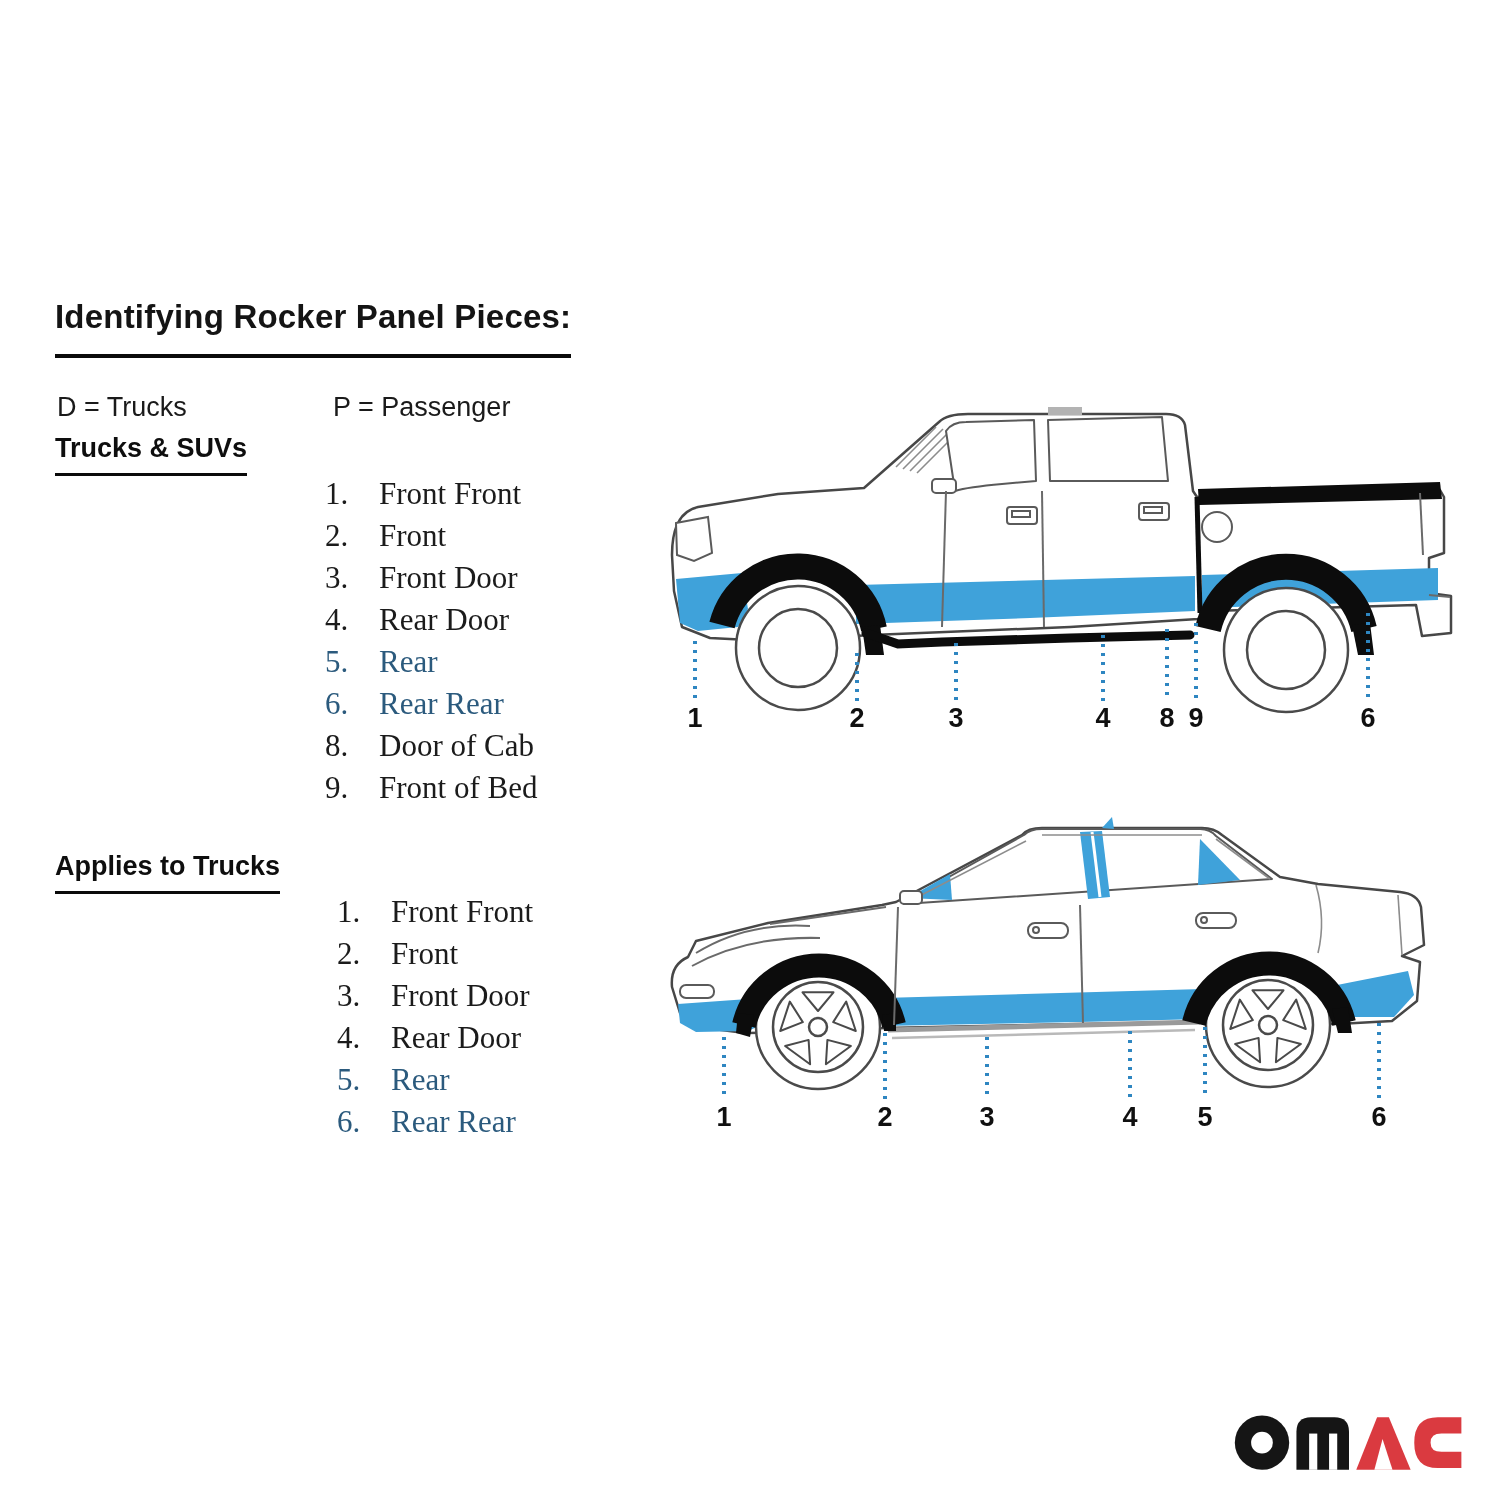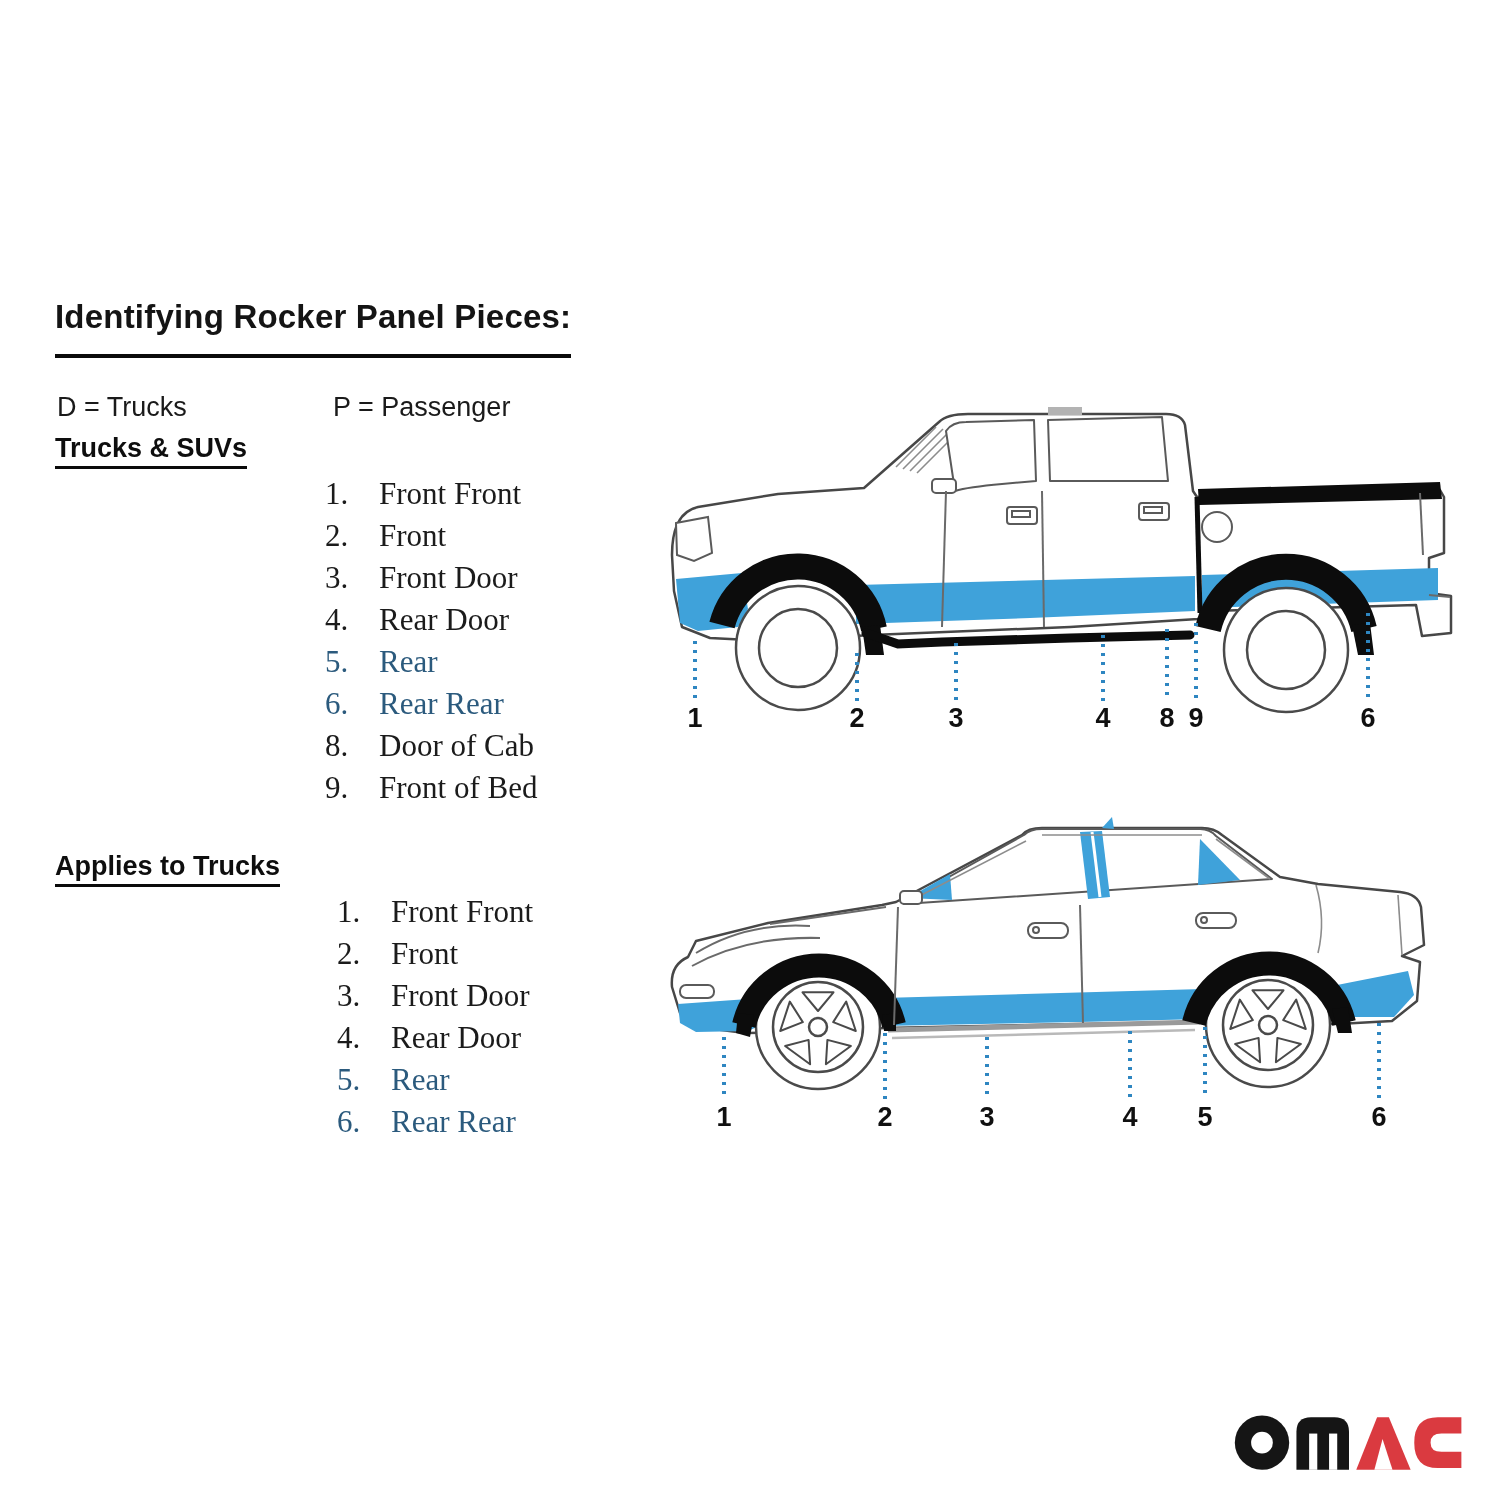--- a/index.html
+++ b/index.html
@@ -4,21 +4,21 @@
 <style>
   html,body{margin:0;padding:0;background:#fff;}
   .page{position:relative;width:1500px;height:1500px;background:#ffffff;overflow:hidden;
         font-family:"Liberation Sans",sans-serif;color:#141414;}
   .abs{position:absolute;}
 
   .title{left:55px;top:298px;font-size:33px;font-weight:bold;letter-spacing:.2px;
          border-bottom:4px solid #0a0a0a;padding-bottom:18px;margin:0;}
   .legend-item{top:392px;font-size:27px;color:#1a1a1a;}
   .sec-head{font-size:27px;font-weight:bold;color:#0e0e0e;
-            border-bottom:3px solid #0a0a0a;padding-bottom:2px;}
+            border-bottom:3px solid #0a0a0a;padding-bottom:9px;}
 
   .list{font-family:"Liberation Serif","DejaVu Serif",serif;font-size:31px;
         line-height:42px;color:#1b1b1b;}
   .list .li{display:flex;}
   .list .num{width:54px;flex:0 0 54px;}
   .list .li.highlight{color:var(--hl,#2B5A7D);}
 
   svg{position:absolute;overflow:visible;}
   .body{fill:#ffffff;stroke:#474747;stroke-width:2.5;stroke-linejoin:round;}
   .win{fill:#ffffff;stroke:#5a5a5a;stroke-width:2;stroke-linejoin:round;}

